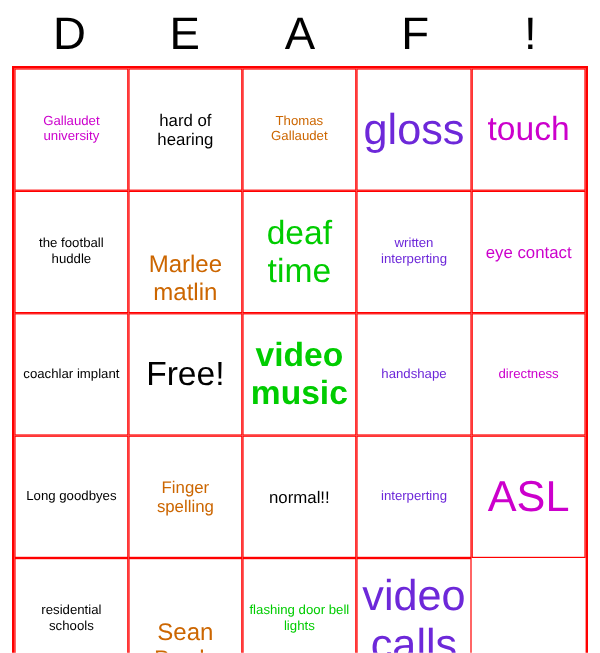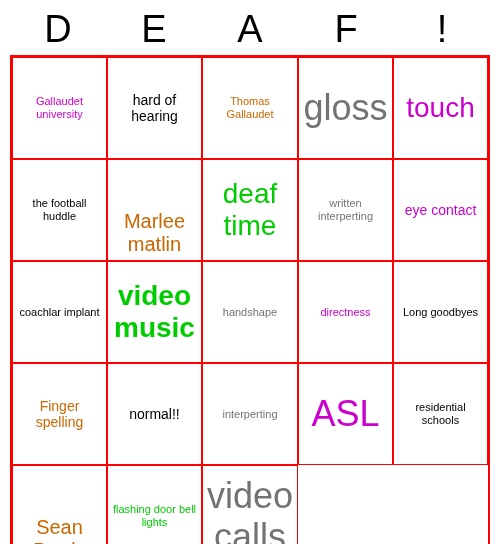--- a/index.html
+++ b/index.html
@@ -43,21 +43,21 @@
       padding: 4px;
       min-height: 88px;
     }
     .cell-text {
       line-height: 1.15;
     }
     
     .magenta { color: #cc00cc; }
     .green { color: #00cc00; }
     .orange { color: #cc6600; }
-    .red { color: #737373; }
+    .red { color: #6d28d9; }
     .black { color: black; }
     
     .small { font-size: 11px; }
     .medium { font-size: 14px; }
     .large { font-size: 20px; margin-top: 46px; }
     .xlarge { font-size: 28px; }
     .xxlarge { font-size: 36px; }
     .bold { font-weight: bold; }
   </style>
 </head>
@@ -99,20 +99,23 @@
     <div class="cell">
       <span class="cell-text red small">written interperting</span>
     </div>
     <div class="cell">
       <span class="cell-text magenta medium">eye contact</span>
     </div>
     <div class="cell">
       <span class="cell-text black small">coachlar implant</span>
     </div>
     <div class="cell">
+      <span class="cell-text black xlarge">Free!</span>
+    </div>
+    <div class="cell">
       <span class="cell-text green xlarge bold">video music</span>
     </div>
     <div class="cell">
       <span class="cell-text red small">handshape</span>
     </div>
     <div class="cell">
       <span class="cell-text magenta small">directness</span>
     </div>
     <div class="cell">
       <span class="cell-text black small">Long goodbyes</span>

